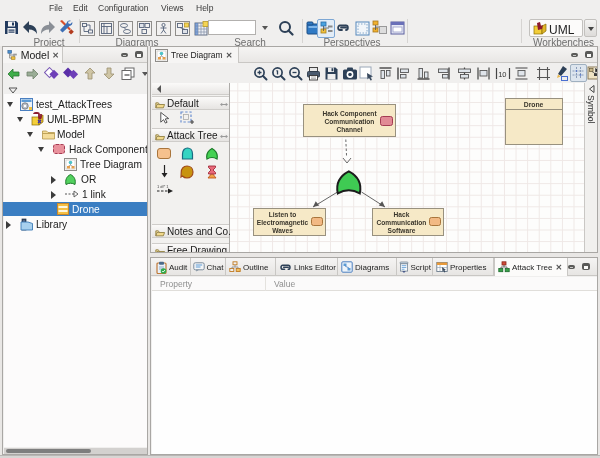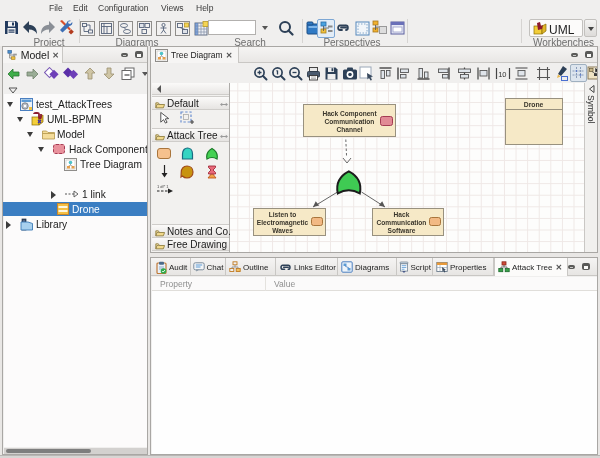--- a/index.html
+++ b/index.html
@@ -266,20 +266,27 @@
           <rect x="0.5" y="0.5" width="12" height="12" fill="#fbfbfa" stroke="#8f8d8a"></rect>
           <rect x="2" y="2" width="9" height="9" fill="#fff" stroke="#c2c0bc" stroke-width="0.6"></rect>
           <circle cx="6.5" cy="4.5" r="1.8" fill="#4ec3c9"></circle>
           <rect x="3" y="8" width="3" height="2.5" fill="#e8a04a"></rect>
           <rect x="7.5" y="8" width="3" height="2.5" fill="#e8a04a"></rect>
           <path d="M6.5 6 V7.5 M4.5 8 L6.5 7 L8.5 8" stroke="#888" stroke-width="0.6" fill="none"></path>
         </svg>
       <span class="txt" style="left:80px;">Tree Diagram</span>
     </div>
 
+    <div class="trow" style="top:75px;">
+      <div class="col" style="left:51px;"></div>
+      <svg class="abs" style="left:64px; top:1px;" width="13" height="13" viewBox="0 0 13 13">
+          <path d="M2 11.5 C1 7 2.5 3.5 6.5 1.5 C10.5 3.5 12 7 11 11.5 C8 9.8 5 9.8 2 11.5 Z" fill="#52d05e" stroke="#1d7a2a" stroke-width="1"></path>
+        </svg>
+      <span class="txt" style="left:81px;">OR</span>
+    </div>
 
     <div class="trow" style="top:90px;">
       <div class="col" style="left:51px;"></div>
       <svg class="abs" style="left:64px; top:3px;" width="15" height="8" viewBox="0 0 15 8">
           <path d="M1 4 H10" stroke="#555" stroke-width="1" stroke-dasharray="2,1.5"></path>
           <path d="M10 1 L14 4 L10 7 Z" fill="none" stroke="#555" stroke-width="0.9"></path>
         </svg>
       <span class="txt" style="left:82px;">1 link</span>
     </div>
 
@@ -477,21 +484,21 @@
           <path d="M1 8 H12" stroke="#222" stroke-width="1" stroke-dasharray="2.5,1.5"></path>
           <path d="M12 5.5 L17 8 L12 10.5 Z" fill="#222"></path>
         </svg>
     </div>
     <div class="phead" style="top:141px;">
         <svg class="fold" width="10" height="9" viewBox="0 0 12 10" style="position:absolute; left:3px; top:2.5px;">
           <path d="M1 3 L1 9 L10 9 L11.5 5 L4 5 M1 3 L4 3 L5 4.5 M1 9 L2.5 5 L4 5" fill="#f2d98a" stroke="#8a7a3a" stroke-width="1"></path>
         </svg>
         <span class="t">Notes and Co...</span>
       </div>
-    <div class="phead" style="top:154px;">
+    <div class="phead" style="top:160px;">
         <svg class="fold" width="10" height="9" viewBox="0 0 12 10" style="position:absolute; left:3px; top:2.5px;">
           <path d="M1 3 L1 9 L10 9 L11.5 5 L4 5 M1 3 L4 3 L5 4.5 M1 9 L2.5 5 L4 5" fill="#f2d98a" stroke="#8a7a3a" stroke-width="1"></path>
         </svg>
         <span class="t">Free Drawing</span>
       </div>
   </div>
   <div id="canvas">
     <div class="node" style="left:73px; top:20.8px; width:93px; height:33.5px; padding-top:5px;">Hack Component<br>Communication<br>Channel</div>
     <div class="abs" style="left:150.2px; top:33.2px; width:13px; height:10px; background:#e18a95; border:1.3px solid #a33b52; border-radius:2.5px;"></div>
     <div class="node" style="left:274.6px; top:15.4px; width:58px; height:47px;">

